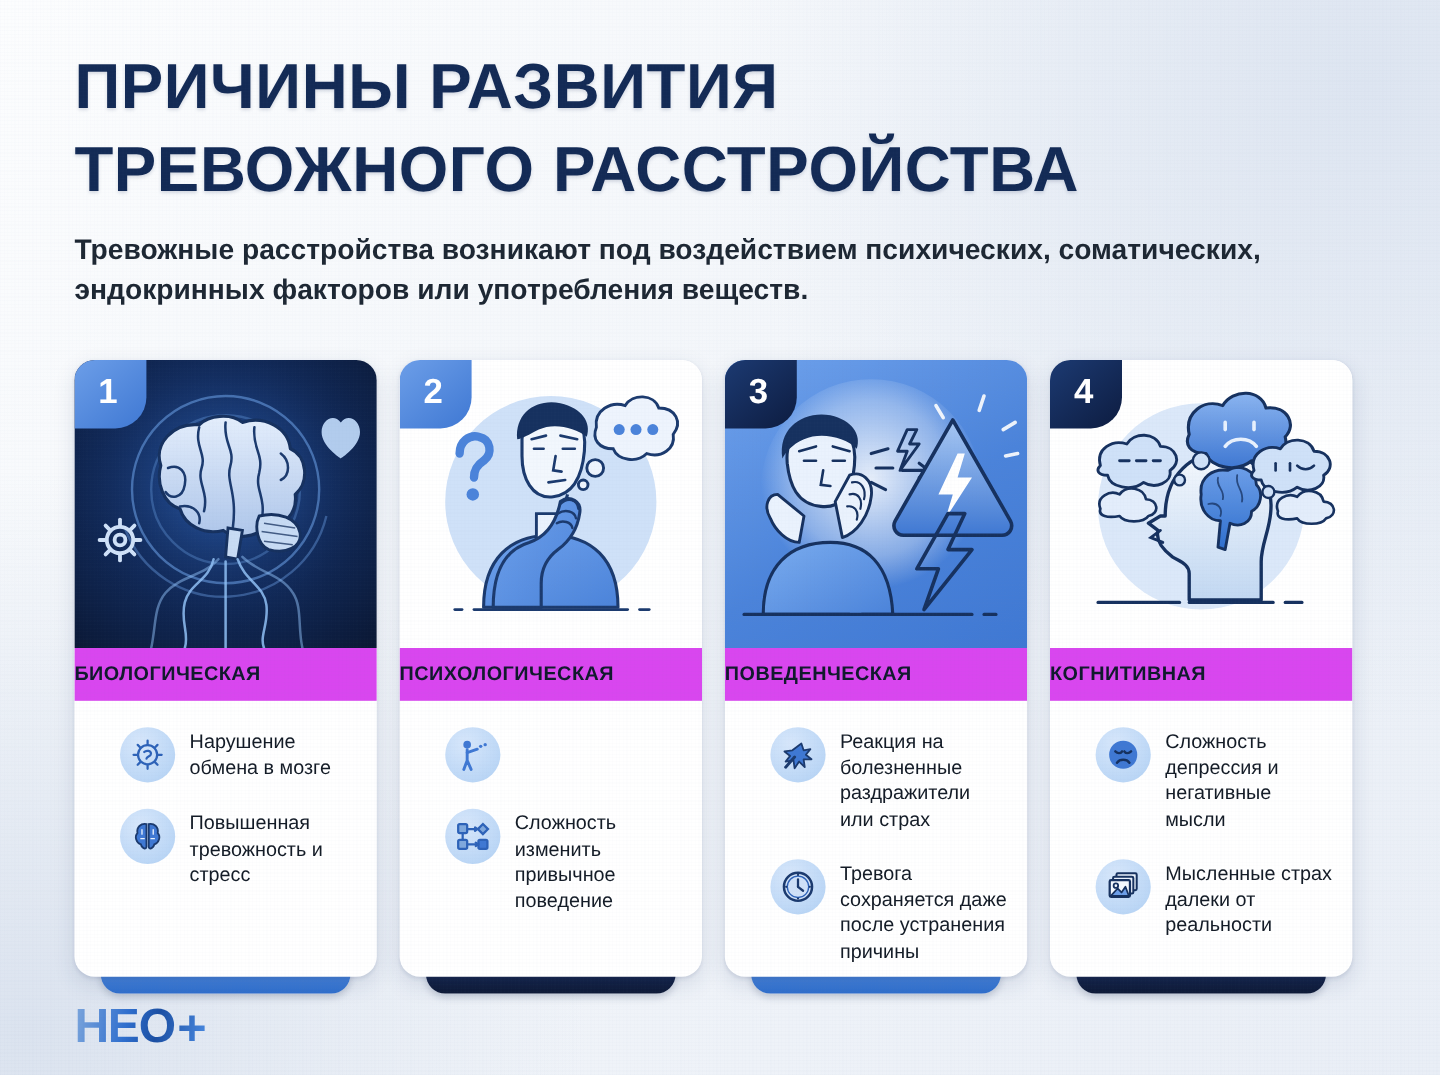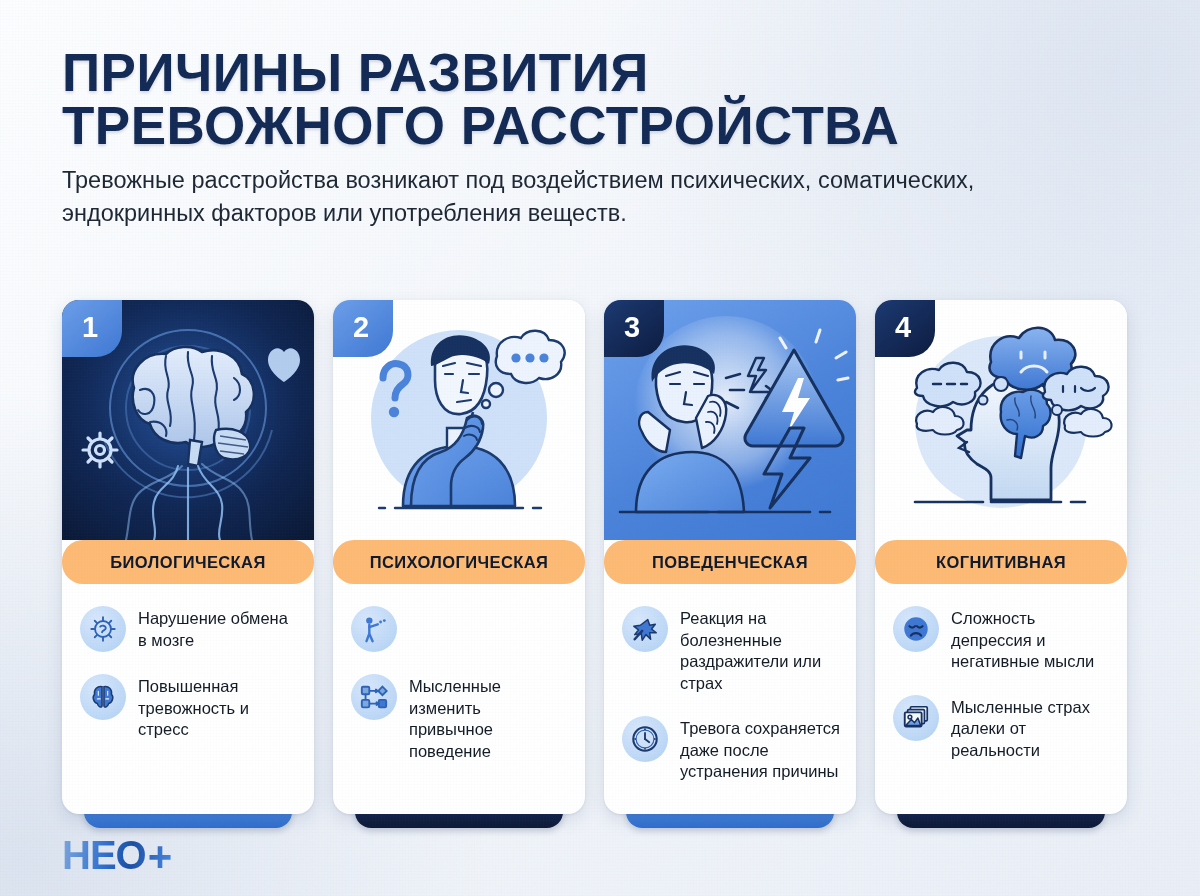--- a/index.html
+++ b/index.html
@@ -25,23 +25,23 @@
 
   .page{position:relative;width:1200px;height:896px;}
 
   
   .header{position:absolute;left:62px;top:46px;width:1060px;}
   .title{
     font-size:53px;line-height:53px;font-weight:bold;color:#132a55;
     letter-spacing:.5px;text-transform:uppercase;
     text-shadow:0 2px 3px rgba(25,45,90,.16);
   }
-  .title .l2{display:block;margin-top:0;}
+  .title .l2{display:block;margin-top:16px;}
   .subtitle{
-    margin-top:12px;font-size:23.5px;line-height:33px;color:#1d2733;font-weight:400;
+    margin-top:24px;font-size:23.5px;line-height:33px;color:#1d2733;font-weight:700;
     max-width:1000px;
   }
 
   
   .cards{position:absolute;left:62px;top:300px;width:1078px;height:540px;
          display:flex;gap:19px;}
   .card{
     position:relative;width:252px;height:528px;
   }
   
@@ -71,28 +71,28 @@
     font-size:29px;font-weight:bold;color:#ffffff;
     padding-right:4px;padding-bottom:3px;
   }
   .badge.b-blue{background:linear-gradient(140deg,#6c9ee8 0%,#3f78d3 100%);}
   .badge.b-navy{background:linear-gradient(140deg,#1c3a72 0%,#0d1c40 100%);}
 
   .illus svg{position:absolute;left:0;top:0;width:252px;height:240px;}
 
   
   .label{
-    height:44px;background:#fdba74;display:flex;align-items:center;justify-content:center;border-radius:21px;
+    height:44px;background:#d946ef;display:flex;align-items:center;justify-content:flex-start;
   }
   .label span{
     font-size:16.5px;font-weight:bold;color:#10192c;letter-spacing:.4px;text-transform:uppercase;
   }
 
   
-  .bullets{padding:22px 16px 0 18px;}
+  .bullets{padding:22px 16px 0 18px;margin-left:20px;}
   .bullet{display:flex;gap:12px;margin-bottom:22px;align-items:flex-start;}
   .bicon{
     flex:0 0 auto;width:46px;height:46px;border-radius:50%;
     background:radial-gradient(circle at 36% 30%, #d7e7fb 0%, #bcd7f6 70%, #aecef2 100%);
     display:flex;align-items:center;justify-content:center;
   }
   .bicon svg{width:30px;height:30px;display:block;}
   .btext{font-size:16.5px;line-height:21.5px;color:#131b26;padding-top:2px;}
 
   
@@ -328,21 +328,21 @@
                 <rect x="3" y="19" width="8" height="8" rx="1.4" fill="#7fa8dd"></rect>
                 <rect x="21" y="19" width="8" height="8" rx="1.4" fill="#3f78d3"></rect>
                 <path d="M25 5 L29.5 9.5 L25 14 L20.5 9.5 Z" fill="#7fa8dd"></path>
                 <path d="M11.5 9.5 L19.5 9.5" stroke-linecap="round"></path>
                 <path d="M17 9.5 L19.8 9.5 M18 8 L20 9.5 L18 11" stroke-linecap="round"></path>
                 <path d="M11.5 23 L20.5 23" stroke-linecap="round"></path>
                 <path d="M18.6 21.5 L20.8 23 L18.6 24.5" stroke-linecap="round"></path>
                 <path d="M7 13.5 L7 18.5" stroke-linecap="round"></path>
               </svg>
             </span>
-            <span class="btext">Мысленные изменить привычное поведение</span>
+            <span class="btext">Сложность изменить привычное поведение</span>
           </div>
         </div>
       </div>
     </div>
 
     <div class="card accent-blue">
       <div class="underbar"></div>
       <div class="body">
 
         <div class="illus blue">

